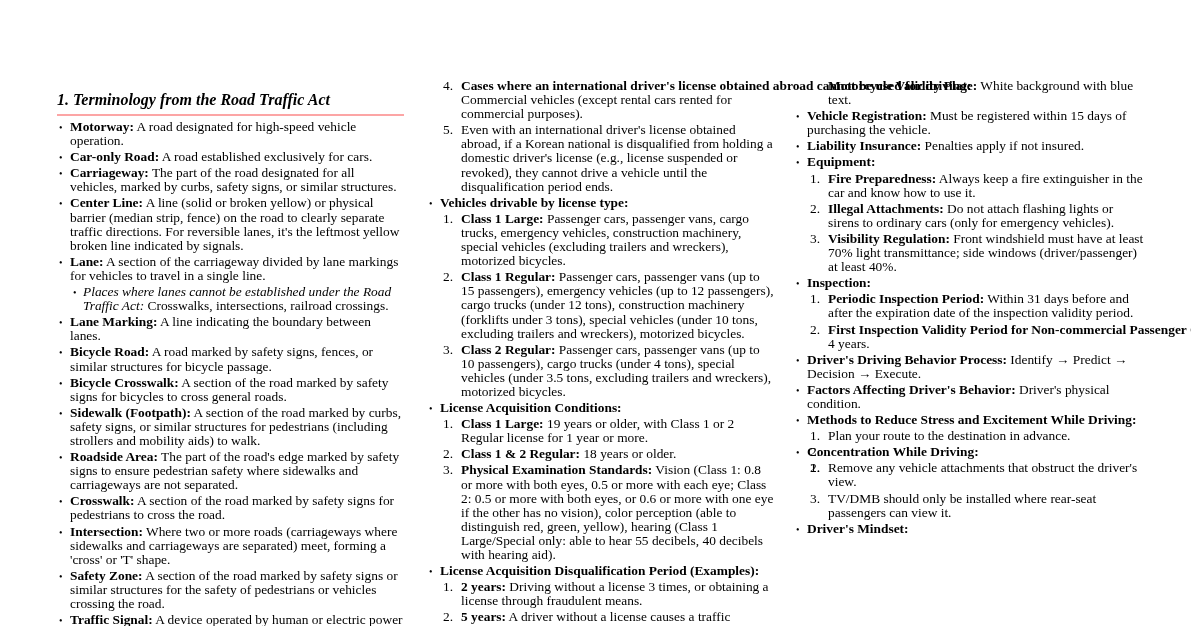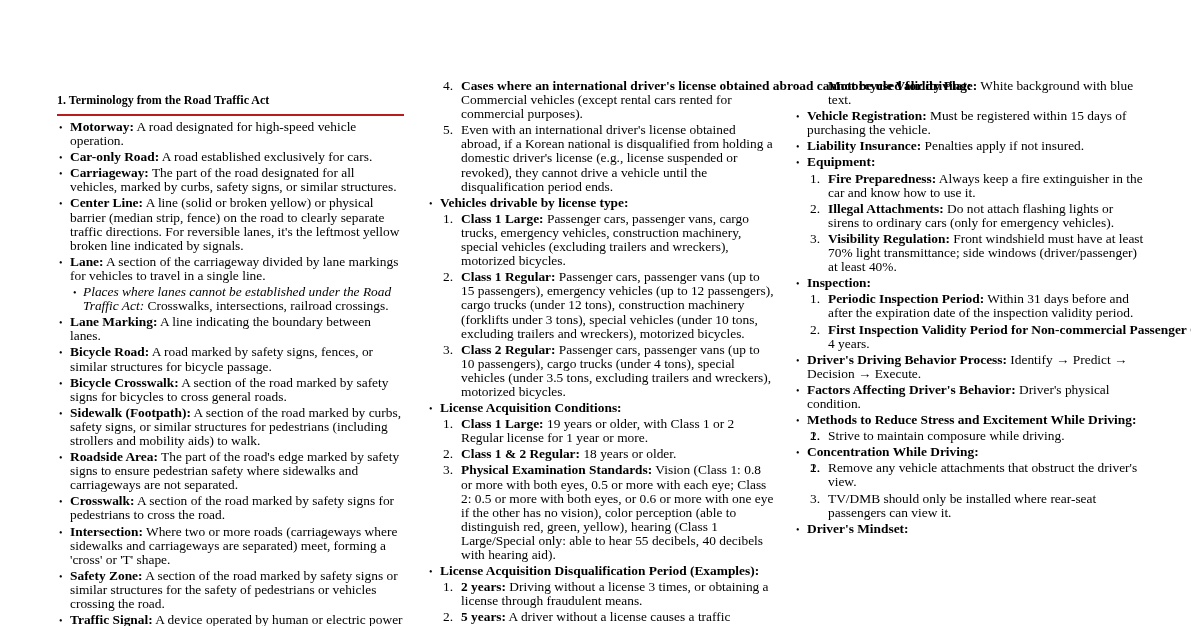--- a/index.html
+++ b/index.html
@@ -2,22 +2,22 @@
 <html><head>
 <meta charset="utf-8">
 <style>
   html,body{margin:0;padding:0;background:#ffffff;}
   .page{position:relative;width:1191px;height:626px;overflow:hidden;background:#ffffff;
         color:#000000;font-family:"Liberation Serif",serif;font-size:13.4px;line-height:14.1px;}
   .col{position:absolute;}
   .col-left{left:57px;top:90px;width:347px;}
   .col-middle{left:427px;top:79px;width:348px;}
   .col-right{left:794px;top:79px;width:350px;}
-  .sec{font-weight:bold;font-size:12px;line-height:20px;margin:0 0 4px 0;
-       padding:0 0 4px 0;border-bottom:2px solid #b91c1c;}
+  .sec{font-weight:bold;font-size:16px;line-height:20px;margin:0 0 4px 0;
+       padding:0 0 4px 0;border-bottom:2px solid #fca5a5;font-style:italic;}
   .col .sec:not(:first-child){margin-top:6.5px;}
   .item{position:relative;margin:0 0 2px 0;}
   .b{padding-left:13px;}
   .b > .mk{position:absolute;left:2px;top:1px;font-size:10px;}
   .sb{padding-left:26px;}
   .sb > .mk{position:absolute;left:16px;top:1px;font-size:10px;}
   .n{padding-left:34px;}
   .n > .num{position:absolute;left:0;top:0;width:26px;text-align:right;}
   .lb{font-weight:bold;}
   .lbi{font-style:italic;}
@@ -67,21 +67,21 @@
       <div class="item b"><span class="mk">•</span><span class="lb">Equipment:</span> </div>
       <div class="item n"><span class="num">1.</span><span class="lb">Fire Preparedness:</span> <span>Always keep a fire extinguisher in the car and know how to use it.</span></div>
       <div class="item n"><span class="num">2.</span><span class="lb">Illegal Attachments:</span> <span>Do not attach flashing lights or sirens to ordinary cars (only for emergency vehicles).</span></div>
       <div class="item n"><span class="num">3.</span><span class="lb">Visibility Regulation:</span> <span>Front windshield must have at least 70% light transmittance; side windows (driver/passenger) at least 40%.</span></div>
       <div class="item b"><span class="mk">•</span><span class="lb">Inspection:</span> </div>
       <div class="item n"><span class="num">1.</span><span class="lb">Periodic Inspection Period:</span> <span>Within 31 days before and after the expiration date of the inspection validity period.</span></div>
       <div class="item n"><span class="num">2.</span><span class="lb nw">First Inspection Validity Period for Non-commercial Passenger Cars:</span> <span>4 years.</span></div>
       <div class="item b"><span class="mk">•</span><span class="lb">Driver's Driving Behavior Process:</span> <span>Identify → Predict → Decision → Execute.</span></div>
       <div class="item b"><span class="mk">•</span><span class="lb">Factors Affecting Driver's Behavior:</span> <span>Driver's physical condition.</span></div>
       <div class="item b"><span class="mk">•</span><span class="lb">Methods to Reduce Stress and Excitement While Driving:</span> </div>
-      <div class="item n"><span class="num">1.</span></div>
-      <div class="item n"><span class="num">2.</span><span>Strive to maintain composure while driving.</span></div>
+      <div class="item n"><span class="num">1.</span><span>Plan your route to the destination in advance.</span></div>
+      <div class="item n"><span class="num">2.</span></div>
       <div class="item b"><span class="mk">•</span><span class="lb">Concentration While Driving:</span> </div>
       <div class="item n"><span class="num">1.</span></div>
       <div class="item n"><span class="num">2.</span><span>Remove any vehicle attachments that obstruct the driver's view.</span></div>
       <div class="item n"><span class="num">3.</span><span>TV/DMB should only be installed where rear-seat passengers can view it.</span></div>
       <div class="item b"><span class="mk">•</span><span class="lb">Driver's Mindset:</span> </div>
     </div>
 </div>
 
 </body></html>

